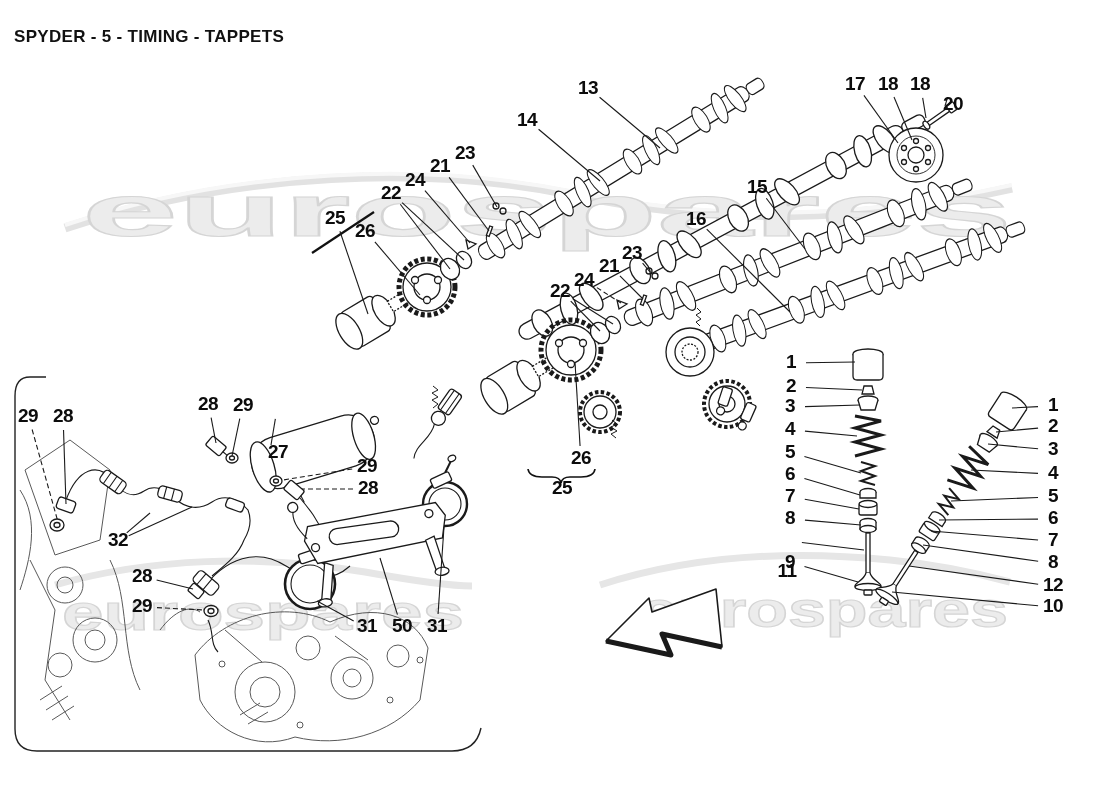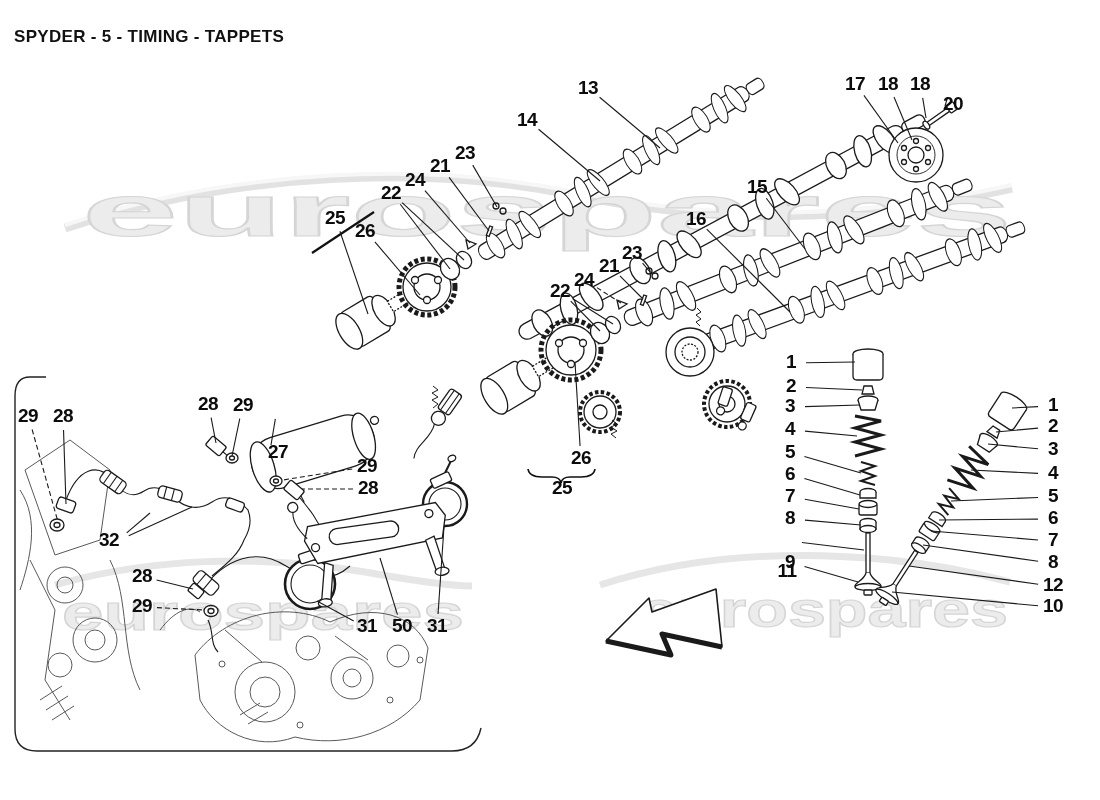--- a/index.html
+++ b/index.html
@@ -406,20 +406,20 @@
       <div class="callout" style="left: 1053px; top: 563px;">8</div>
       <div class="callout" style="left: 1053px; top: 586px;">12</div>
       <div class="callout" style="left: 1053px; top: 607px;">10</div>
       <div class="callout" style="left: 28px; top: 417px;">29</div>
       <div class="callout" style="left: 63px; top: 417px;">28</div>
       <div class="callout" style="left: 208px; top: 405px;">28</div>
       <div class="callout" style="left: 243px; top: 406px;">29</div>
       <div class="callout" style="left: 278px; top: 406px; margin-top: 47px;">27</div>
       <div class="callout" style="left: 367px; top: 467px;">29</div>
       <div class="callout" style="left: 368px; top: 489px;">28</div>
-      <div class="callout" style="left: 109px; top: 541px;">32</div>
+      <div class="callout" style="left: 118px; top: 541px;">32</div>
       <div class="callout" style="left: 142px; top: 577px;">28</div>
       <div class="callout" style="left: 142px; top: 607px;">29</div>
       <div class="callout" style="left: 367px; top: 627px;">31</div>
       <div class="callout" style="left: 402px; top: 627px;">50</div>
       <div class="callout" style="left: 437px; top: 627px;">31</div>
     </div>
 </div>
 
 </body></html>

